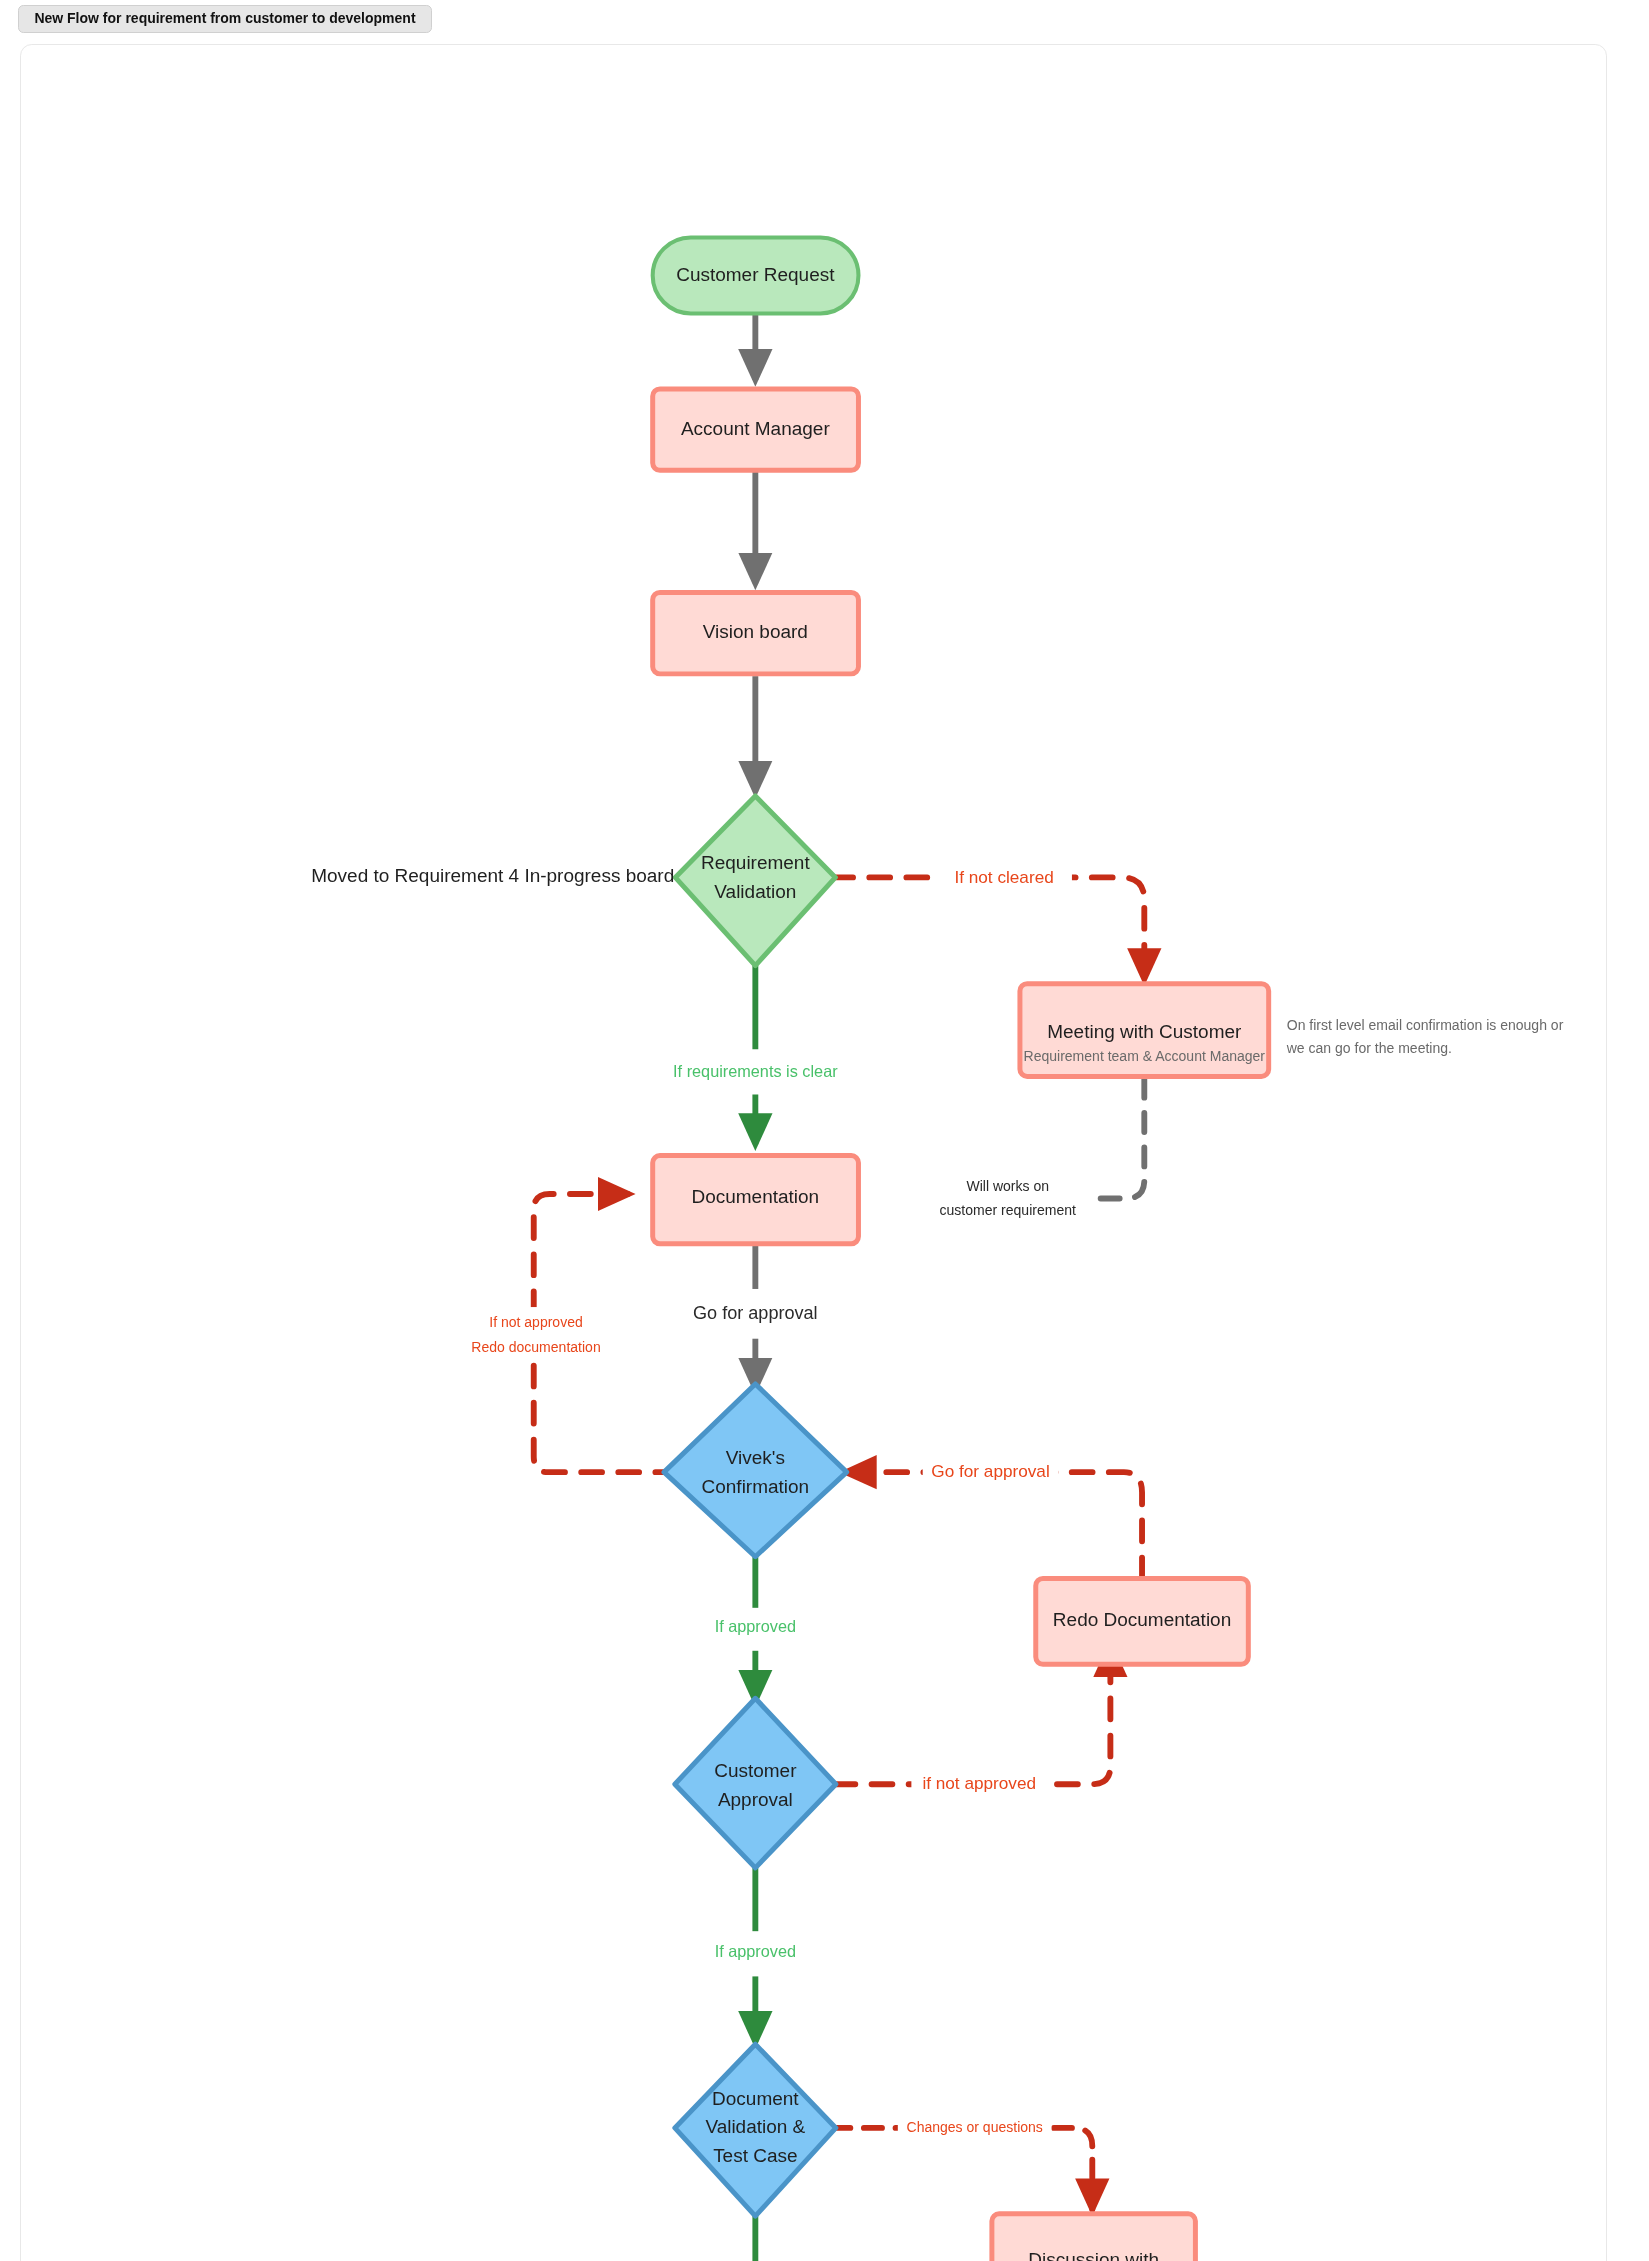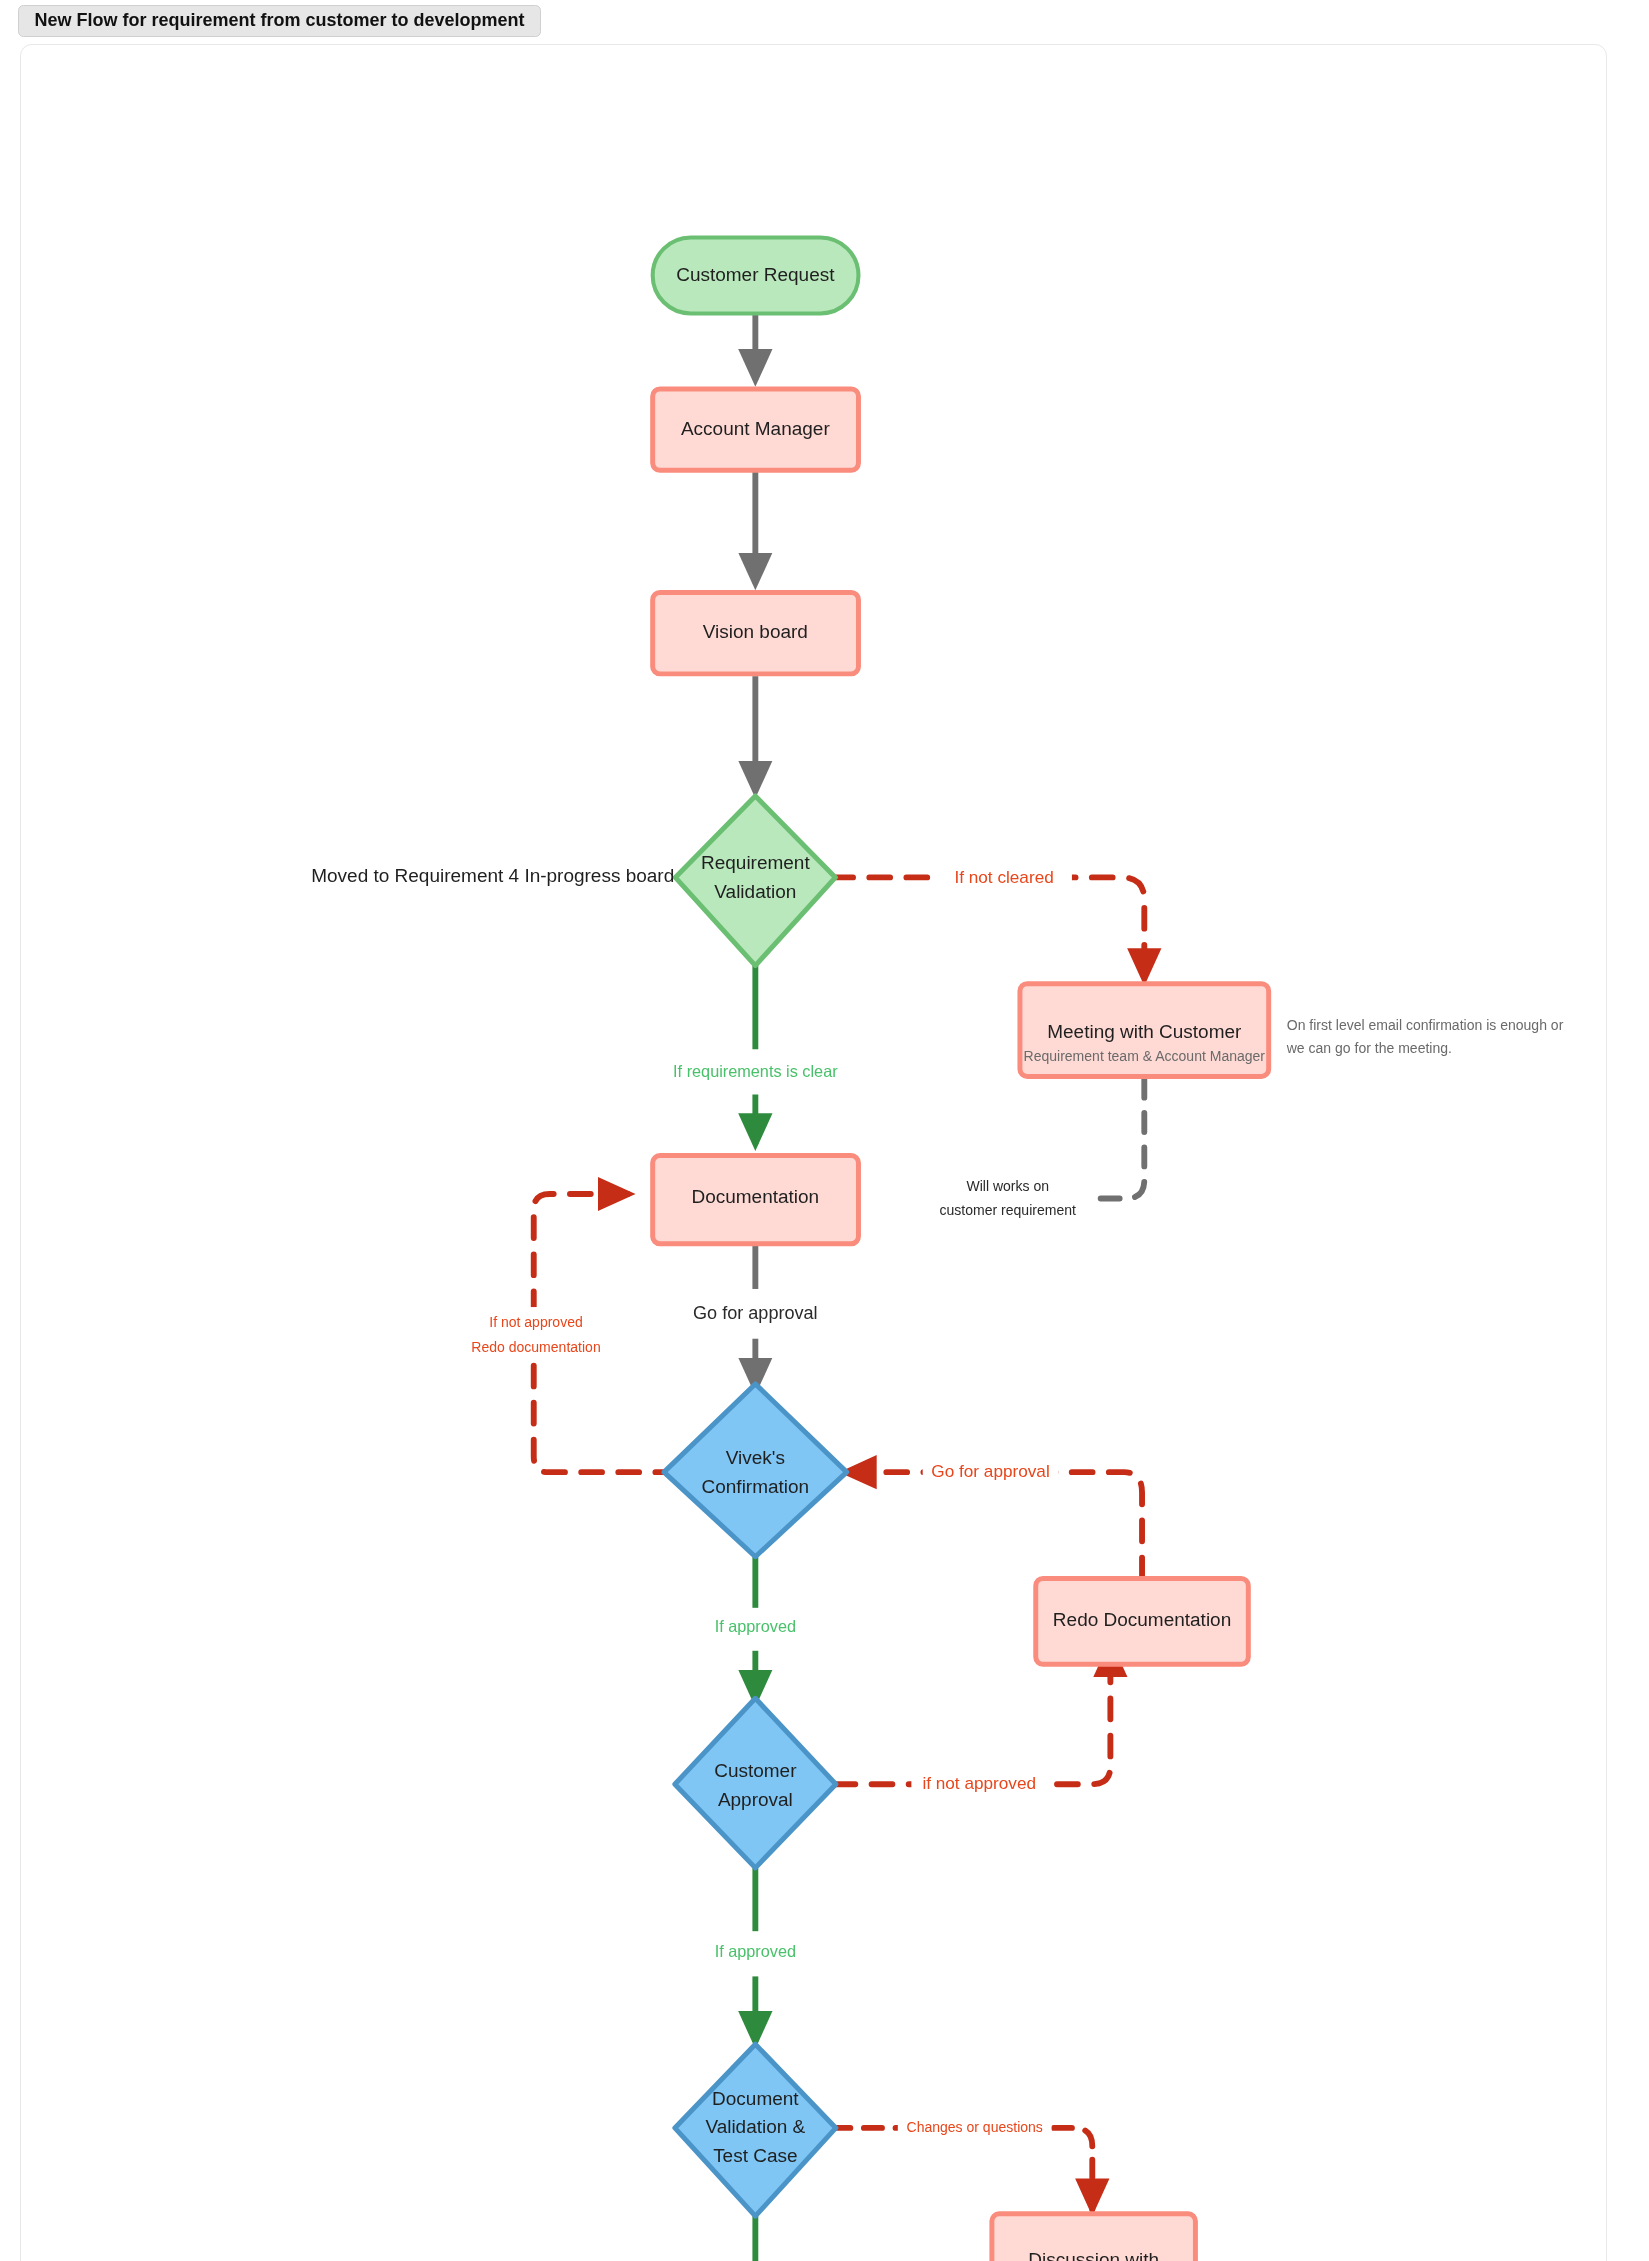--- a/index.html
+++ b/index.html
@@ -6,21 +6,21 @@
   body{font-family:"Liberation Sans",sans-serif;}
   #page{position:relative;width:1650px;height:3430px;background:#ffffff;overflow:hidden;}
 
   #tab-bar{position:absolute;left:18px;top:4.5px;}
   #doc-tab{
     display:inline-block;
     background:#e6e6e6;
     border:0.5px solid #d0d0d0;
     border-radius:5.4px;
     padding:5.9px 15.4px 6.8px 15.4px;
-    font-size:18px;
+    font-size:14px;
     font-weight:700;
     color:#111111;
     line-height:1;
     white-space:nowrap;
   }
 
   #canvas-frame{
     position:absolute;
     left:20.4px; top:44px;
     width:1587px; height:3346px;

